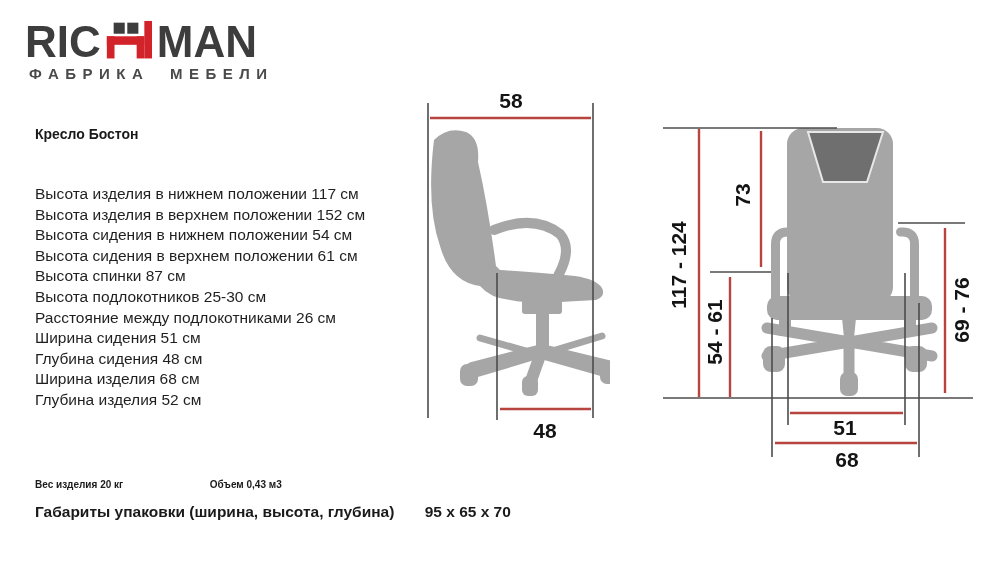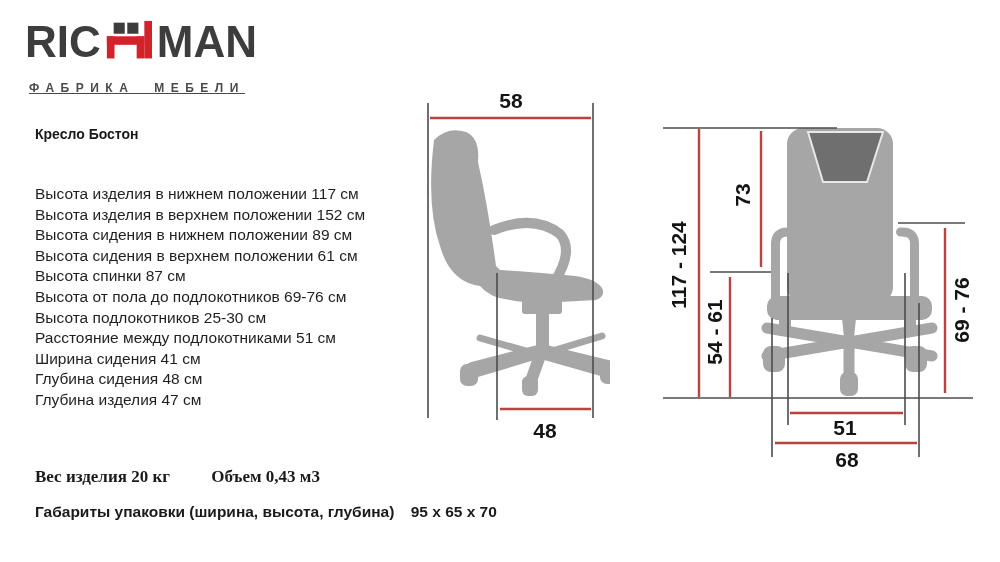--- a/index.html
+++ b/index.html
@@ -11,31 +11,31 @@
 
   
   .logo{left:25px;top:16px;width:270px;}
   .brand{display:flex;align-items:flex-end;gap:4px;}
   .brand-txt{
     font-size:44px;font-weight:bold;line-height:0.86;
     color:var(--logo-dark,#3d3d3d);letter-spacing:0px;
   }
   .brand-glyph{width:46px;height:44px;margin:0 1px 1px 1px;}
   .logo-sub{
-    margin-top:20px;margin-left:4px;font-size:12px;font-weight:bold;
-    letter-spacing:6.5px;word-spacing:10px;color:#4a4a4a;white-space:nowrap;text-decoration:underline;
+    margin-top:4px;margin-left:4px;font-size:15px;font-weight:bold;
+    letter-spacing:6.5px;word-spacing:10px;color:#4a4a4a;white-space:nowrap;
   }
 
   
   .title{left:35px;top:126px;font-size:14px;font-weight:bold;}
   .specs{left:35px;top:184px;font-size:15.5px;line-height:20.6px;color:#1f1f1f;}
-  .footer1{left:35px;top:467px;font-size:17px;font-weight:bold;white-space:nowrap;font-family:Liberation Serif, serif;}
+  .footer1{left:35px;top:479px;font-size:10px;font-weight:bold;white-space:nowrap;}
   .footer1 .w{display:inline-block;min-width:172px;}
   .footer2{left:35px;top:503px;font-size:15.5px;font-weight:bold;white-space:nowrap;}
-  .footer2 .v{margin-left:12px;}
+  .footer2 .v{margin-left:26px;}
 
   
   .side-svg{left:410px;top:86px;}
   .front-svg{left:655px;top:88px;}
   .sil{fill:var(--silhouette-gray,#a6a6a6);}
   .sil-st{stroke:var(--silhouette-gray,#a6a6a6);fill:none;stroke-linecap:round;stroke-linejoin:round;}
   .thinline{stroke:var(--line-dark,#4c4c4c);stroke-width:1.6;}
   .redline{stroke:var(--accent-red,#b8443f);stroke-width:2.4;}
   .dim{font-family:"Liberation Sans",sans-serif;font-size:21px;font-weight:bold;fill:#141414;}
   .headrest{fill:var(--headrest-dark,#6f6f6f);stroke:#e8e8e8;stroke-width:2;}
@@ -59,29 +59,29 @@
     <span class="brand-txt">MAN</span>
   </div>
   <div class="logo-sub">ФАБРИКА МЕБЕЛИ</div>
 </div>
 
 <div class="abs title">Кресло Бостон</div>
 
 <div class="abs specs">
   <div>Высота изделия в нижнем положении 117 см</div>
   <div>Высота изделия в верхнем положении 152 см</div>
-  <div>Высота сидения в нижнем положении 89 см</div>
+  <div>Высота сидения в нижнем положении 54 см</div>
   <div>Высота сидения в верхнем положении 61 см</div>
   <div>Высота спинки 87 см</div>
-  <div>Высота от пола до подлокотников 69-76 см</div>
   <div>Высота подлокотников 25-30 см</div>
-  <div>Расстояние между подлокотниками 51 см</div>
-  <div>Ширина сидения 41 см</div>
+  <div>Расстояние между подлокотниками 26 см</div>
+  <div>Ширина сидения 51 см</div>
   <div>Глубина сидения 48 см</div>
-  <div>Глубина изделия 47 см</div>
+  <div>Ширина изделия 68 см</div>
+  <div>Глубина изделия 52 см</div>
 </div>
 
 <div class="abs footer1">
   <span class="w">Вес изделия 20 кг</span>
   <span>Объем 0,43 м3</span>
 </div>
 <div class="abs footer2">
   <span>Габариты упаковки (ширина, высота, глубина)</span>
   <span class="v">95 х 65 х 70</span>
 </div>

